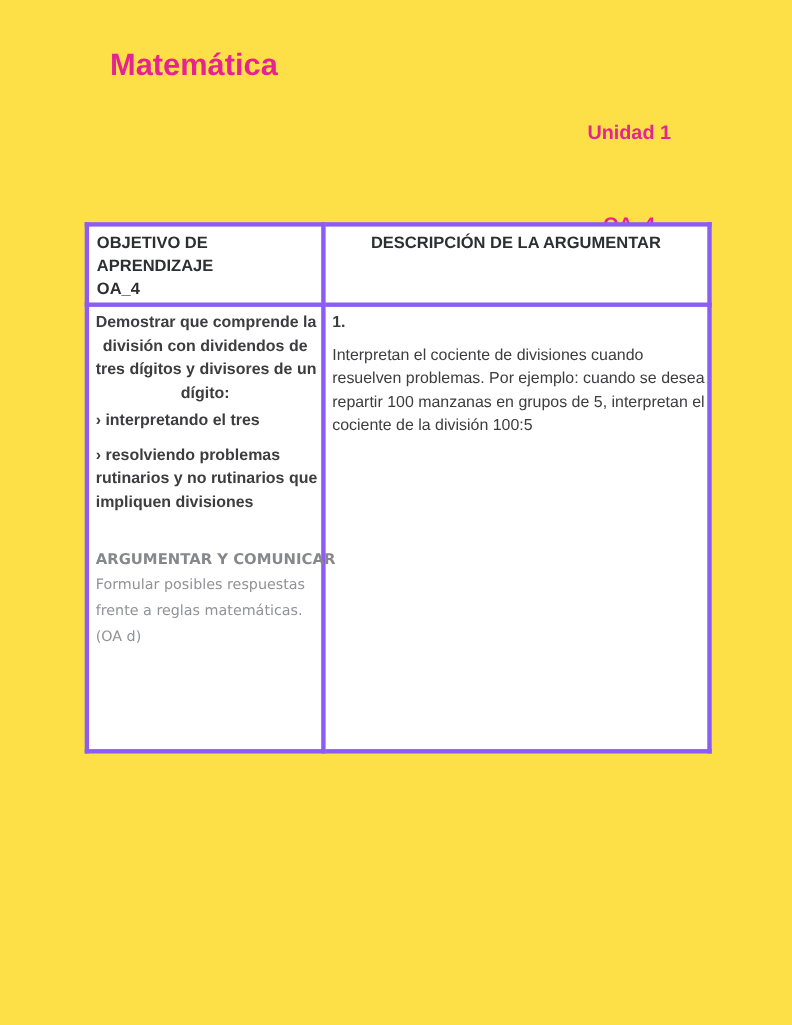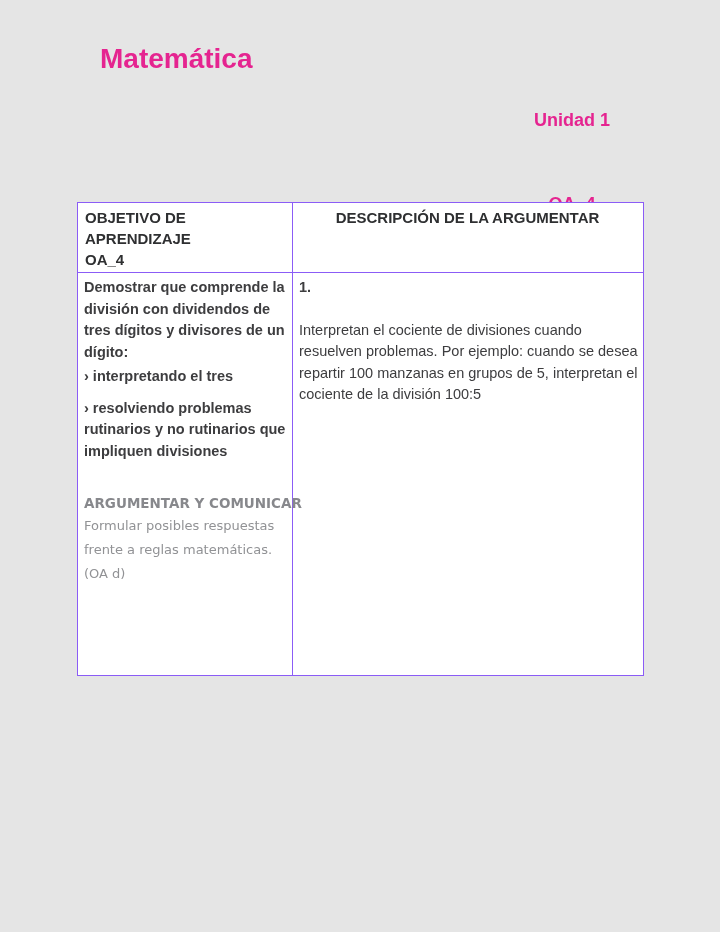--- a/index.html
+++ b/index.html
@@ -1,21 +1,21 @@
 <!DOCTYPE html>
 <html><head>
 <meta charset="utf-8">
 <style>
   html, body { margin: 0; padding: 0; }
   body { background: #ffffff; }
   .page {
     position: relative;
     width: 720px;
     height: 932px;
-    background: #e5e5e5;
+    background: #fde047;
     font-family: "Liberation Sans", sans-serif;
     overflow: hidden;
   }
 
   
   .brand-block {
     position: absolute;
     left: 100px;
     top: 44px;
   }
@@ -64,21 +64,21 @@
   .doc-table {
     position: absolute;
     left: 77px;
     top: 202px;
     width: 566px;
     border-collapse: collapse;
     table-layout: fixed;
   }
   .doc-table th,
   .doc-table td {
-    border: 1px solid #8b5cf6;
+    border: 4px solid #8b5cf6;
     vertical-align: top;
     background: #ffffff;
   }
   .doc-table th {
     font-size: 15px;
     font-weight: bold;
     color: #2e2f31;
     padding: 4px 8px 2px 7px;
     height: 38px;
     line-height: 21px;
@@ -88,21 +88,21 @@
 
   .doc-table td {
     height: 394px;
     padding: 4px 6px 4px 6px;
     font-size: 14.5px;
     color: #3d3d3f;
     line-height: 21.5px;
   }
 
   .objective-cell p { margin: 0; white-space: pre; }
-  .objective-para-1 { font-weight: bold; margin-bottom: 3px !important; }
+  .objective-para-1 { font-weight: bold; margin-bottom: 3px !important; text-align: center; }
   .objective-para-2 { font-weight: bold; margin-bottom: 10px !important; }
   .objective-para-3 { font-weight: bold; }
 
   .skill-block {
     margin-top: 30px;
     font-family: "DejaVu Sans", sans-serif;
     color: #919295;
   }
   .skill-heading {
     font-size: 13.5px;
@@ -116,21 +116,21 @@
     font-size: 13px;
     line-height: 24px;
     white-space: pre;
   }
 
   .activity-number {
     font-weight: bold;
     white-space: pre;
   }
   .activity-text {
-    margin-top: 21px;
+    margin-top: 8px;
     white-space: pre;
   }
 </style>
 </head>
 <body>
 
 <div class="page">
 
   <div class="brand-block">
     <div class="subject-title">Matemática</div>

